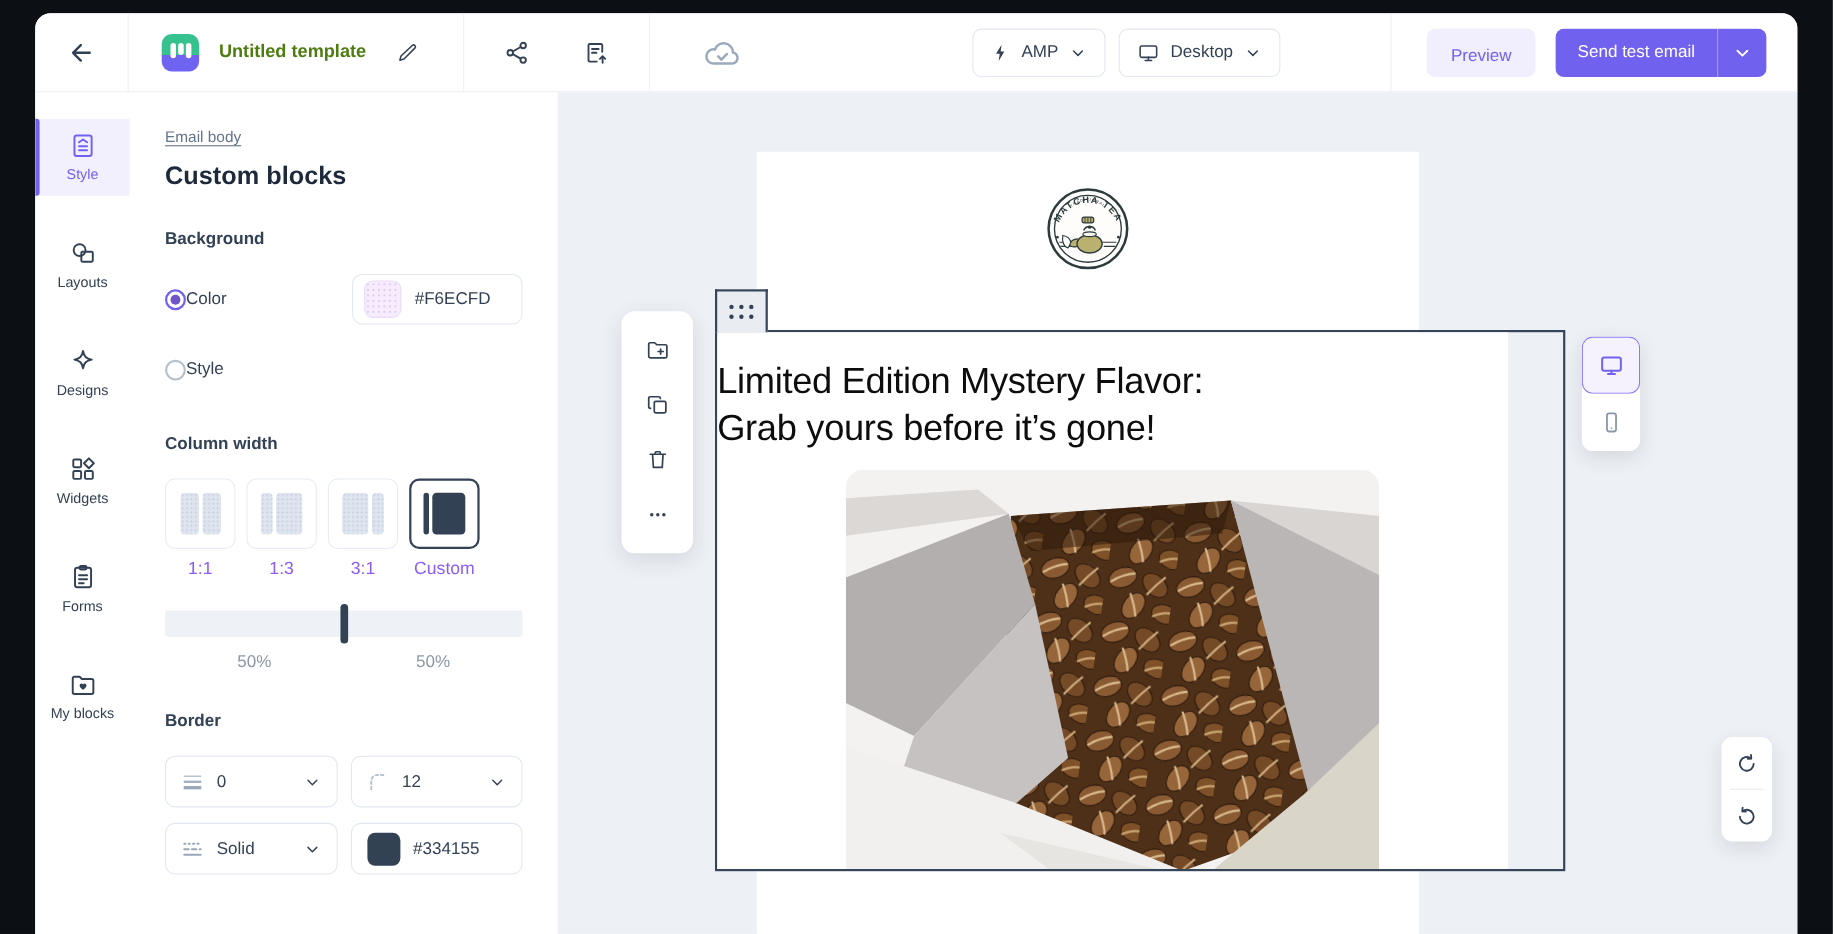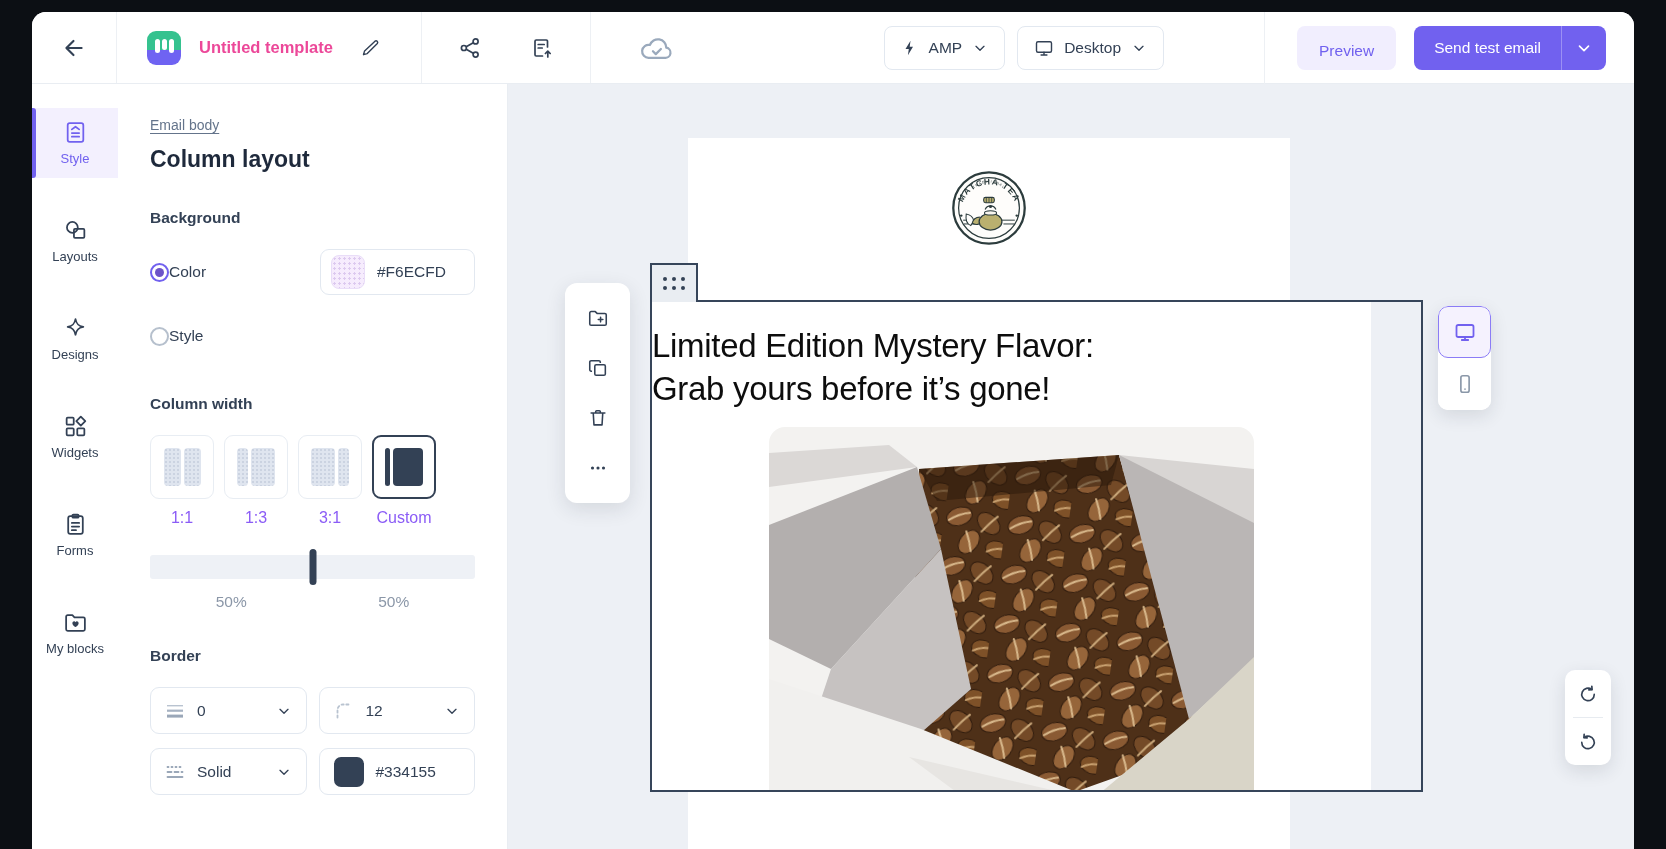--- a/index.html
+++ b/index.html
@@ -11,21 +11,21 @@
   .seg { height:100%; display:flex; align-items:center; }
   .seg.bordered { border-right:1px solid #edf0f4; }
   .back-seg { width:85px; justify-content:center; }
   .icon-btn { width:40px; height:40px; display:flex; align-items:center; justify-content:center; border-radius:8px; cursor:pointer; background:transparent; border:none; }
   .title-seg { padding:0 30px; gap:18px; }
   .logo-mark { width:34px; height:34px; border-radius:9px; background:linear-gradient(180deg,#35c28f 0%, #35c28f 55%, #6f63f2 55%, #6f63f2 100%); position:relative; }
   .logo-mark i { position:absolute; top:8px; width:4.5px; border-radius:3px; background:#fff; }
   .logo-mark i:nth-child(1){ left:8px;  height:14px; }
   .logo-mark i:nth-child(2){ left:15px; height:11px; }
   .logo-mark i:nth-child(3){ left:22px; height:14px; }
-  .tpl-title { font-size:16.5px; font-weight:600; color:#ec4899; }
+  .tpl-title { font-size:16.5px; font-weight:600; color:#4d7c0f; }
   .share-seg { padding:0 28px; gap:32px; }
   .cloud-wrap { margin-left:48px; }
   .spacer { flex:1; }
   .hdr-btn { border:1px solid #e2e8f0; border-radius:8px; height:44px; display:flex; align-items:center; gap:10px; padding:0 16px; font-size:15.5px; color:#334155; background:#fff; cursor:pointer; }
   .hdr-btn + .hdr-btn { margin-left:12px; }
   .gap100 { width:100px; }
   .vdiv { width:1px; height:72px; background:#edf0f4; }
   .preview-btn { margin:0 18px 0 32px; height:44px; padding:16px 22px; background:#f1eefe; color:#7161ef; border:none; border-radius:8px; font-size:15.5px; cursor:pointer; }
   .send-split { display:flex; margin-right:28px; height:44px; border-radius:8px; overflow:hidden; }
   .send-main { background:#7161ef; color:#fff; border:none; font-size:15.5px; padding:0 20px; cursor:pointer; }
@@ -239,21 +239,21 @@
         <svg class="ic" width="25" height="25" viewBox="0 0 24 24" fill="none" stroke-width="1.7" stroke-linejoin="round">
             <path d="M3 8V6.5A1.5 1.5 0 0 1 4.5 5H9l2 2h8.5A1.5 1.5 0 0 1 21 8.5v10A1.5 1.5 0 0 1 19.5 20h-15A1.5 1.5 0 0 1 3 18.5V8z"></path>
             <path d="M12 16.4s-3-1.7-3-3.7c0-1 .8-1.8 1.7-1.8.6 0 1 .3 1.3.8.3-.5.7-.8 1.3-.8.9 0 1.7.8 1.7 1.8 0 2-3 3.7-3 3.7z" fill="currentColor" stroke="none"></path>
           </svg>
         <span class="lbl">My blocks</span>
       </div>
     </nav>
 
     <aside class="panel">
       <a class="crumb">Email body</a>
-      <h1 class="panel-title">Column layout</h1>
+      <h1 class="panel-title">Custom blocks</h1>
 
       <h2 class="sec-h">Background</h2>
       <div class="bg-row">
         <label class="radio-lab">
           <span class="radio sel"></span>
           <span>Color</span>
         </label>
         <div class="color-input">
           <span class="swatch-lav"></span>
           <span class="color-val">#F6ECFD</span>

